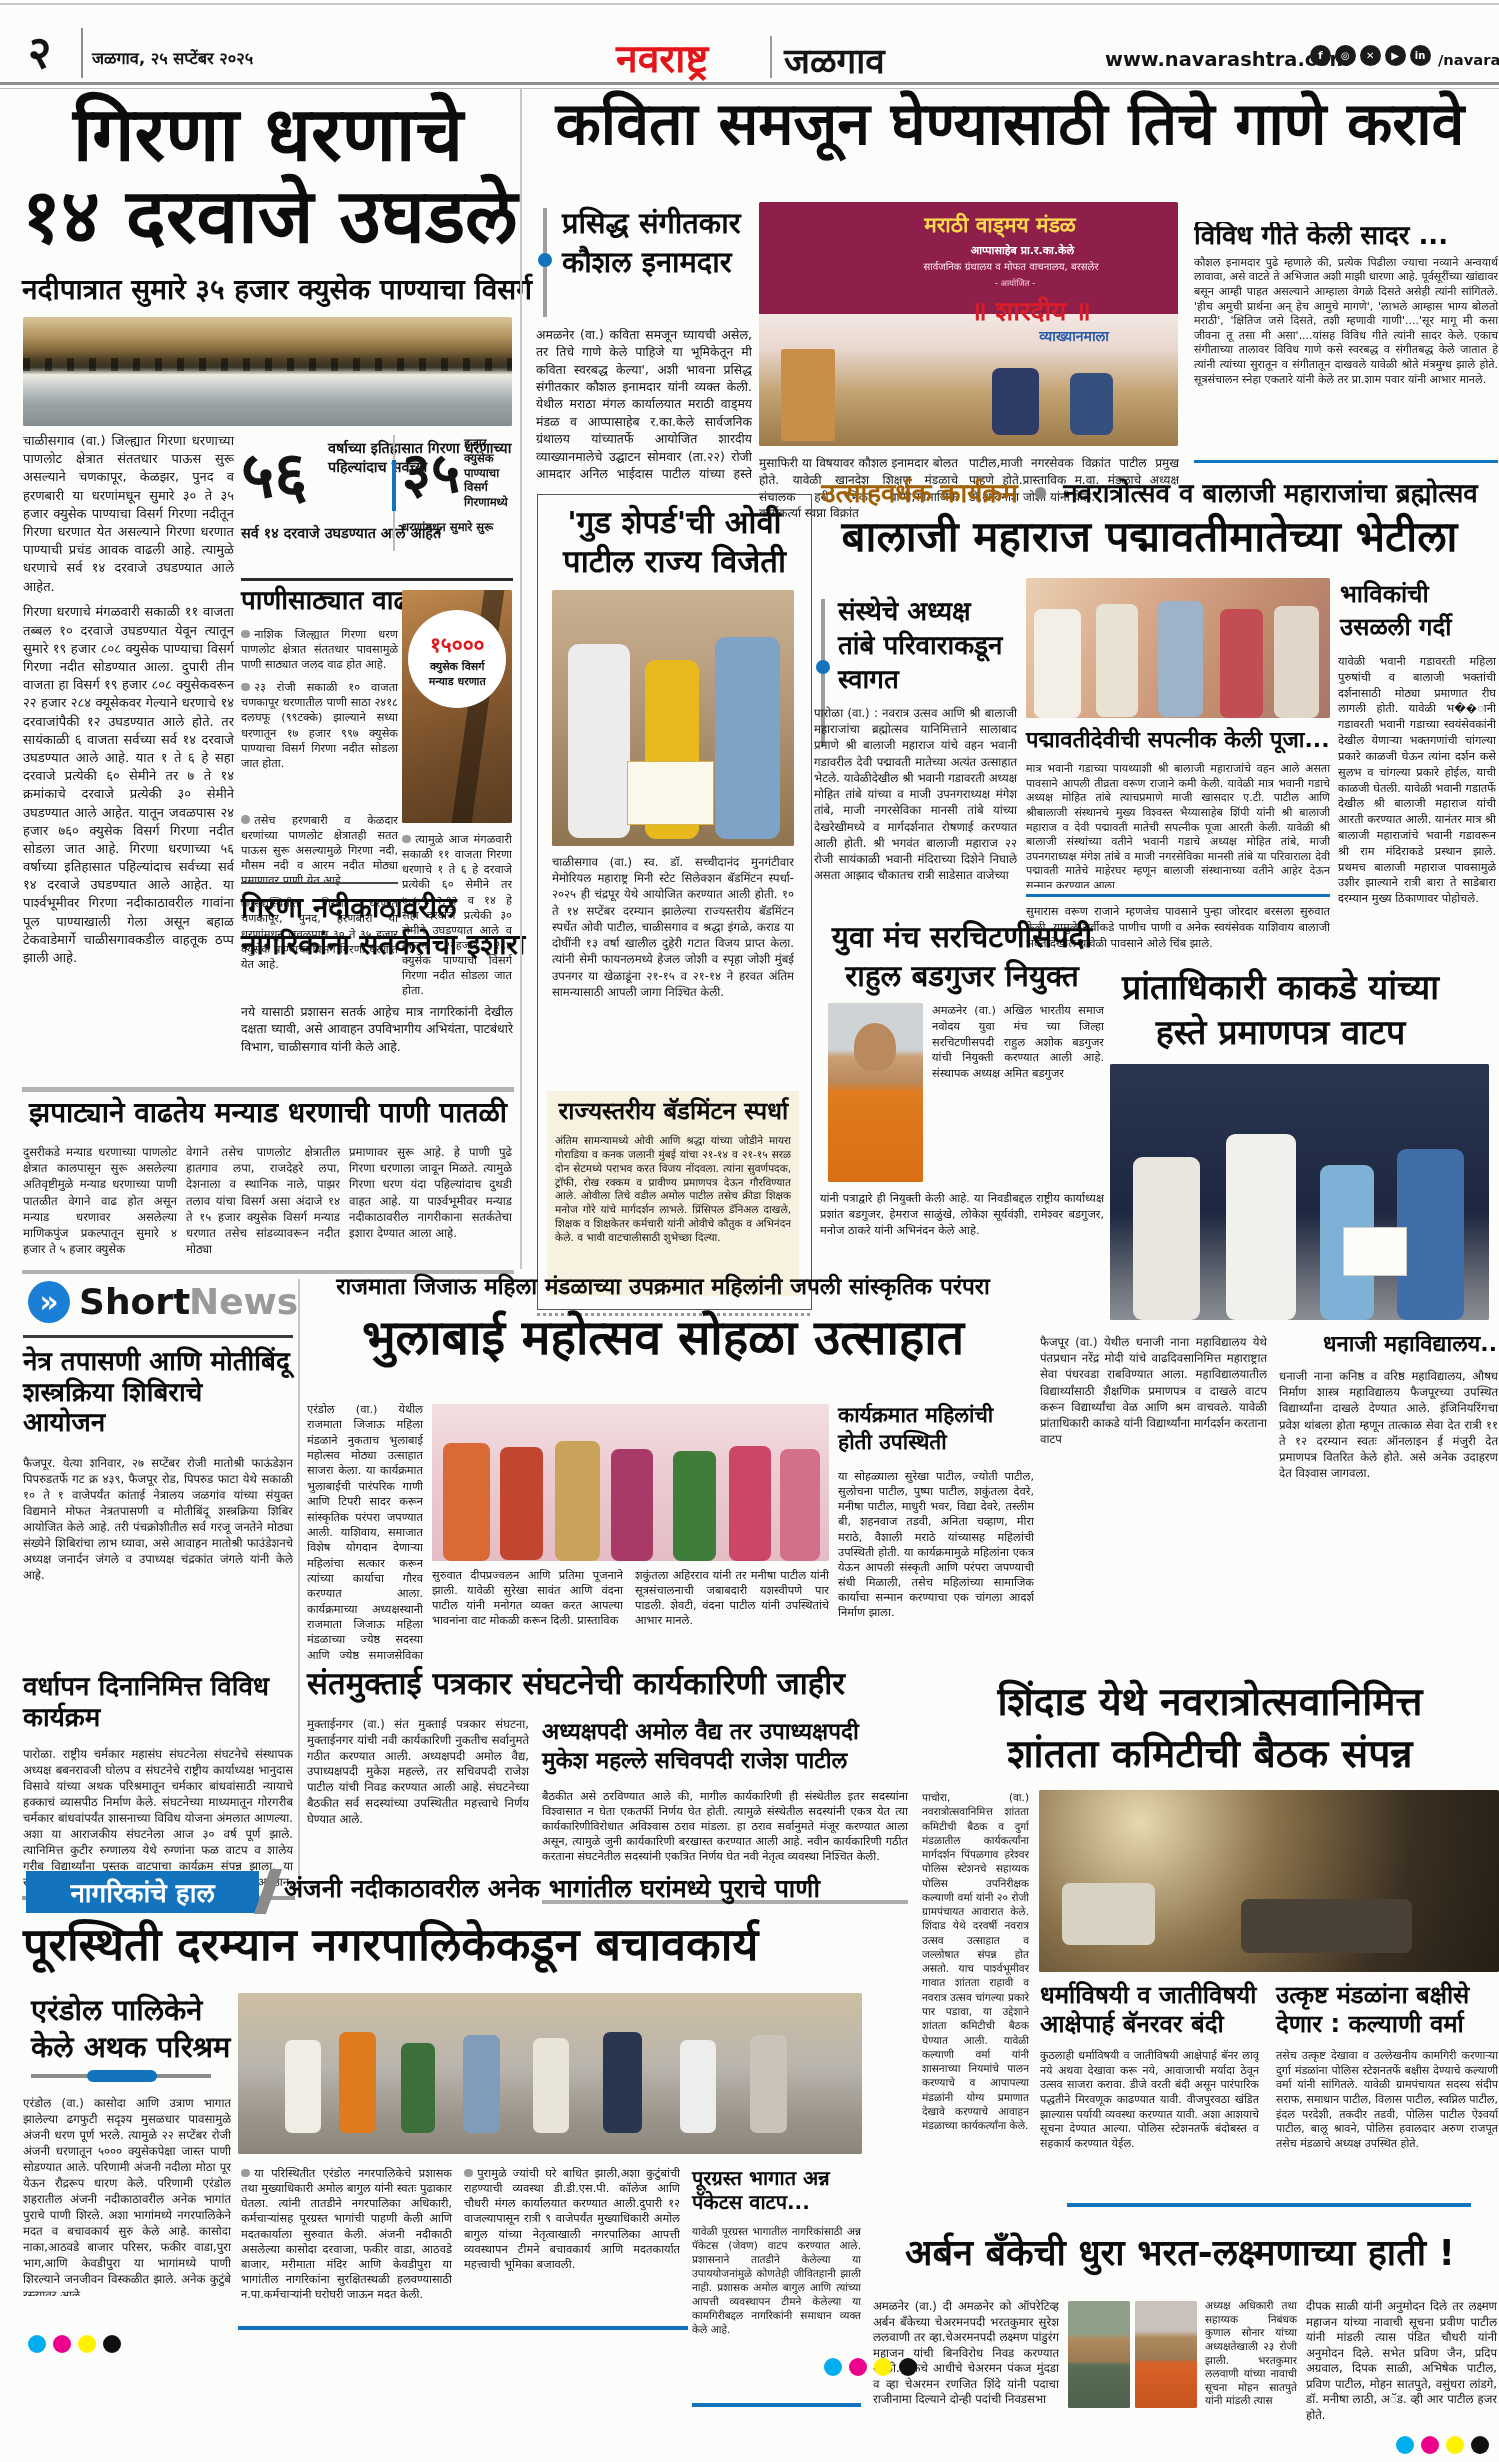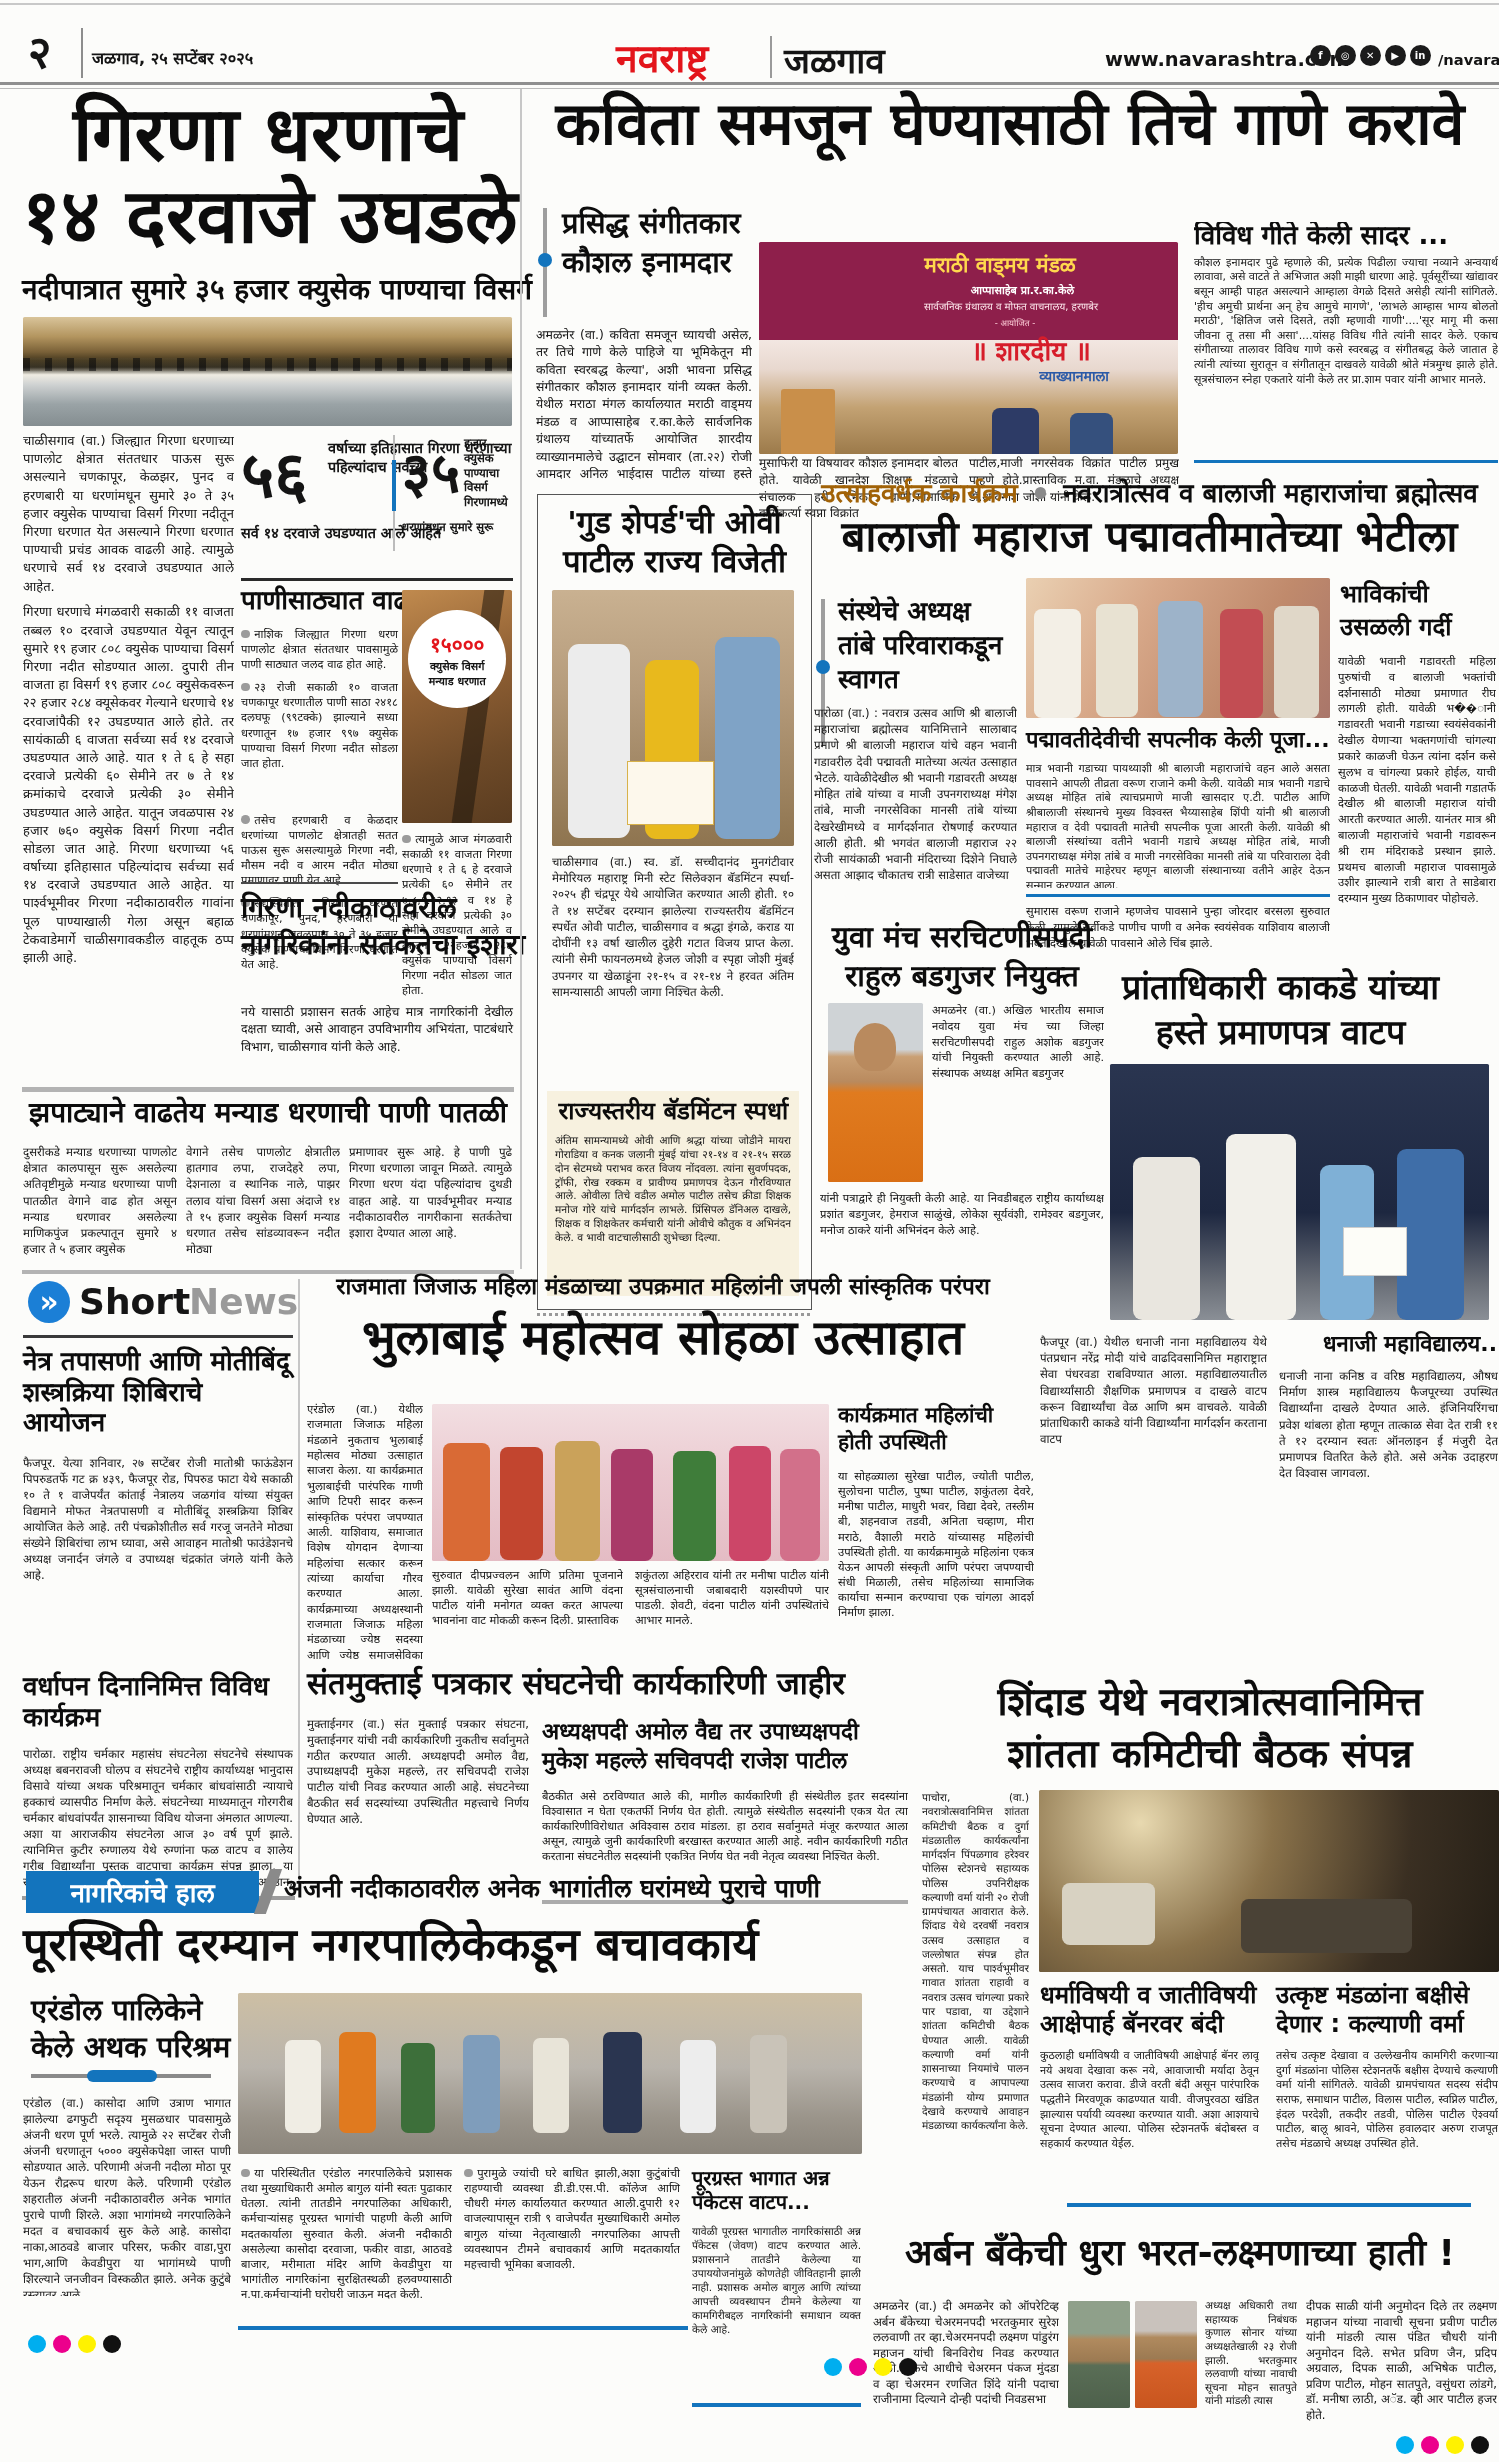--- a/index.html
+++ b/index.html
@@ -99,24 +99,24 @@
   <div class="t j bt" style="left:349px;top:1144px;width:163px;height:123px;font-size:11.6px;overflow:hidden;">प्रमाणावर सुरू आहे. हे पाणी पुढे गिरणा धरणाला जावून मिळते. त्यामुळे गिरणा धरण यंदा पहिल्यांदाच दुथडी वाहत आहे. या पार्श्वभूमीवर मन्याड नदीकाठावरील नागरीकाना सतर्कतेचा इशारा देण्यात आला आहे.</div>
   <div class="hr" style="left:22px;top:1270px;width:492px;height:3.9px;background:#b3b3b3;"></div>
   <div class="vr" style="left:520px;top:89px;height:1180px;"></div>
 
   <div class="t hl c" style="left:534px;top:93px;width:952px;font-size:59px;">कविता समजून घेण्यासाठी तिचे गाणे करावे</div>
   <div class="bar" style="left:543px;top:208px;height:109px;"></div>
   <div class="bluedot" style="left:538px;top:253px;"></div>
   <div class="t hl" style="left:562px;top:208px;font-size:29px;">प्रसिद्ध संगीतकार</div>
   <div class="t hl" style="left:562px;top:247px;font-size:29px;">कौशल इनामदार</div>
   <div class="t j bt" style="left:536px;top:326px;width:216px;height:154px;font-size:12.4px;overflow:hidden;">अमळनेर (वा.) कविता समजून घ्यायची असेल, तर तिचे गाणे केले पाहिजे या भूमिकेतून मी कविता स्वरबद्ध केल्या', अशी भावना प्रसिद्ध संगीतकार कौशल इनामदार यांनी व्यक्त केली. येथील मराठा मंगल कार्यालयात मराठी वाड्मय मंडळ व आप्पासाहेब र.का.केले सार्वजनिक ग्रंथालय यांच्यातर्फे आयोजित शारदीय व्याख्यानमालेचे उद्घाटन सोमवार (ता.२२) रोजी आमदार अनिल भाईदास पाटील यांच्या हस्ते झाले.एका संगीतकाराची</div>
-  <div class="ph" style="left:759px;top:202px;width:419px;height:212px;background:linear-gradient(180deg,#8e1f4b 0%,#8e1f4b 46%,#f3e7e2 46%,#e8d8cf 60%,#c3a273 78%,#9c7a4a 100%);margin-top:40px;">
+  <div class="ph" style="left:759px;top:202px;width:419px;height:244px;background:linear-gradient(180deg,#8e1f4b 0%,#8e1f4b 46%,#f3e7e2 46%,#e8d8cf 60%,#c3a273 78%,#9c7a4a 100%);">
     <div class="c b" style="position:absolute;left:70px;top:7.8px;width:342px;font-size:21px;color:#ffd84d;">मराठी वाड्मय मंडळ</div>
     <div class="c b" style="position:absolute;left:116px;top:40px;width:295px;font-size:11px;color:#fff;">आप्पासाहेब प्रा.र.का.केले</div>
-    <div class="c" style="position:absolute;left:93px;top:57px;width:318px;font-size:10px;color:#ffe9ee;">सार्वजनिक ग्रंथालय व मोफत वाचनालय, हरणबेर</div>
+    <div class="c" style="position:absolute;left:93px;top:57px;width:318px;font-size:10px;color:#ffe9ee;">सार्वजनिक ग्रंथालय व मोफत वाचनालय, बरसलेर</div>
     <div class="c" style="position:absolute;left:186px;top:75px;width:140px;font-size:8.5px;color:#ffd0da;">- आयोजित -</div>
     <div class="c b" style="position:absolute;left:144px;top:90px;width:256px;font-size:26px;color:#d61d2a;">॥ शारदीय ॥</div>
     <div class="c b" style="position:absolute;left:179px;top:124px;width:171px;font-size:14px;color:#2b5aa7;text-align:right;">व्याख्यानमाला</div>
     <div style="position:absolute;left:22px;top:147px;width:54px;height:92px;background:#c98f4a;border-radius:3.1px;"></div>
     <div style="position:absolute;left:233px;top:166px;width:47px;height:67px;background:#2d3b66;border-radius:7.8px;"></div>
     <div style="position:absolute;left:311px;top:171px;width:43px;height:62px;background:#35507d;border-radius:7.8px;"></div>
   </div>
   <div class="t j bt" style="left:759px;top:455px;width:199px;height:137px;font-size:12px;overflow:hidden;">मुसाफिरी या विषयावर कौशल इनामदार बोलत होते. यावेळी खानदेश शिक्षण मंडळाचे संचालक हरी भिका वाणी,सामाजिक कार्यकर्त्या स्वप्ना विक्रांत</div>
   <div class="t j bt" style="left:969px;top:455px;width:210px;height:137px;font-size:12px;overflow:hidden;">पाटील,माजी नगरसेवक विक्रांत पाटील प्रमुख पाहुणे होते.प्रास्ताविक म.वा. मंडळाचे अध्यक्ष डॉ.अविनाश जोशी यांनी केले.</div>
 

